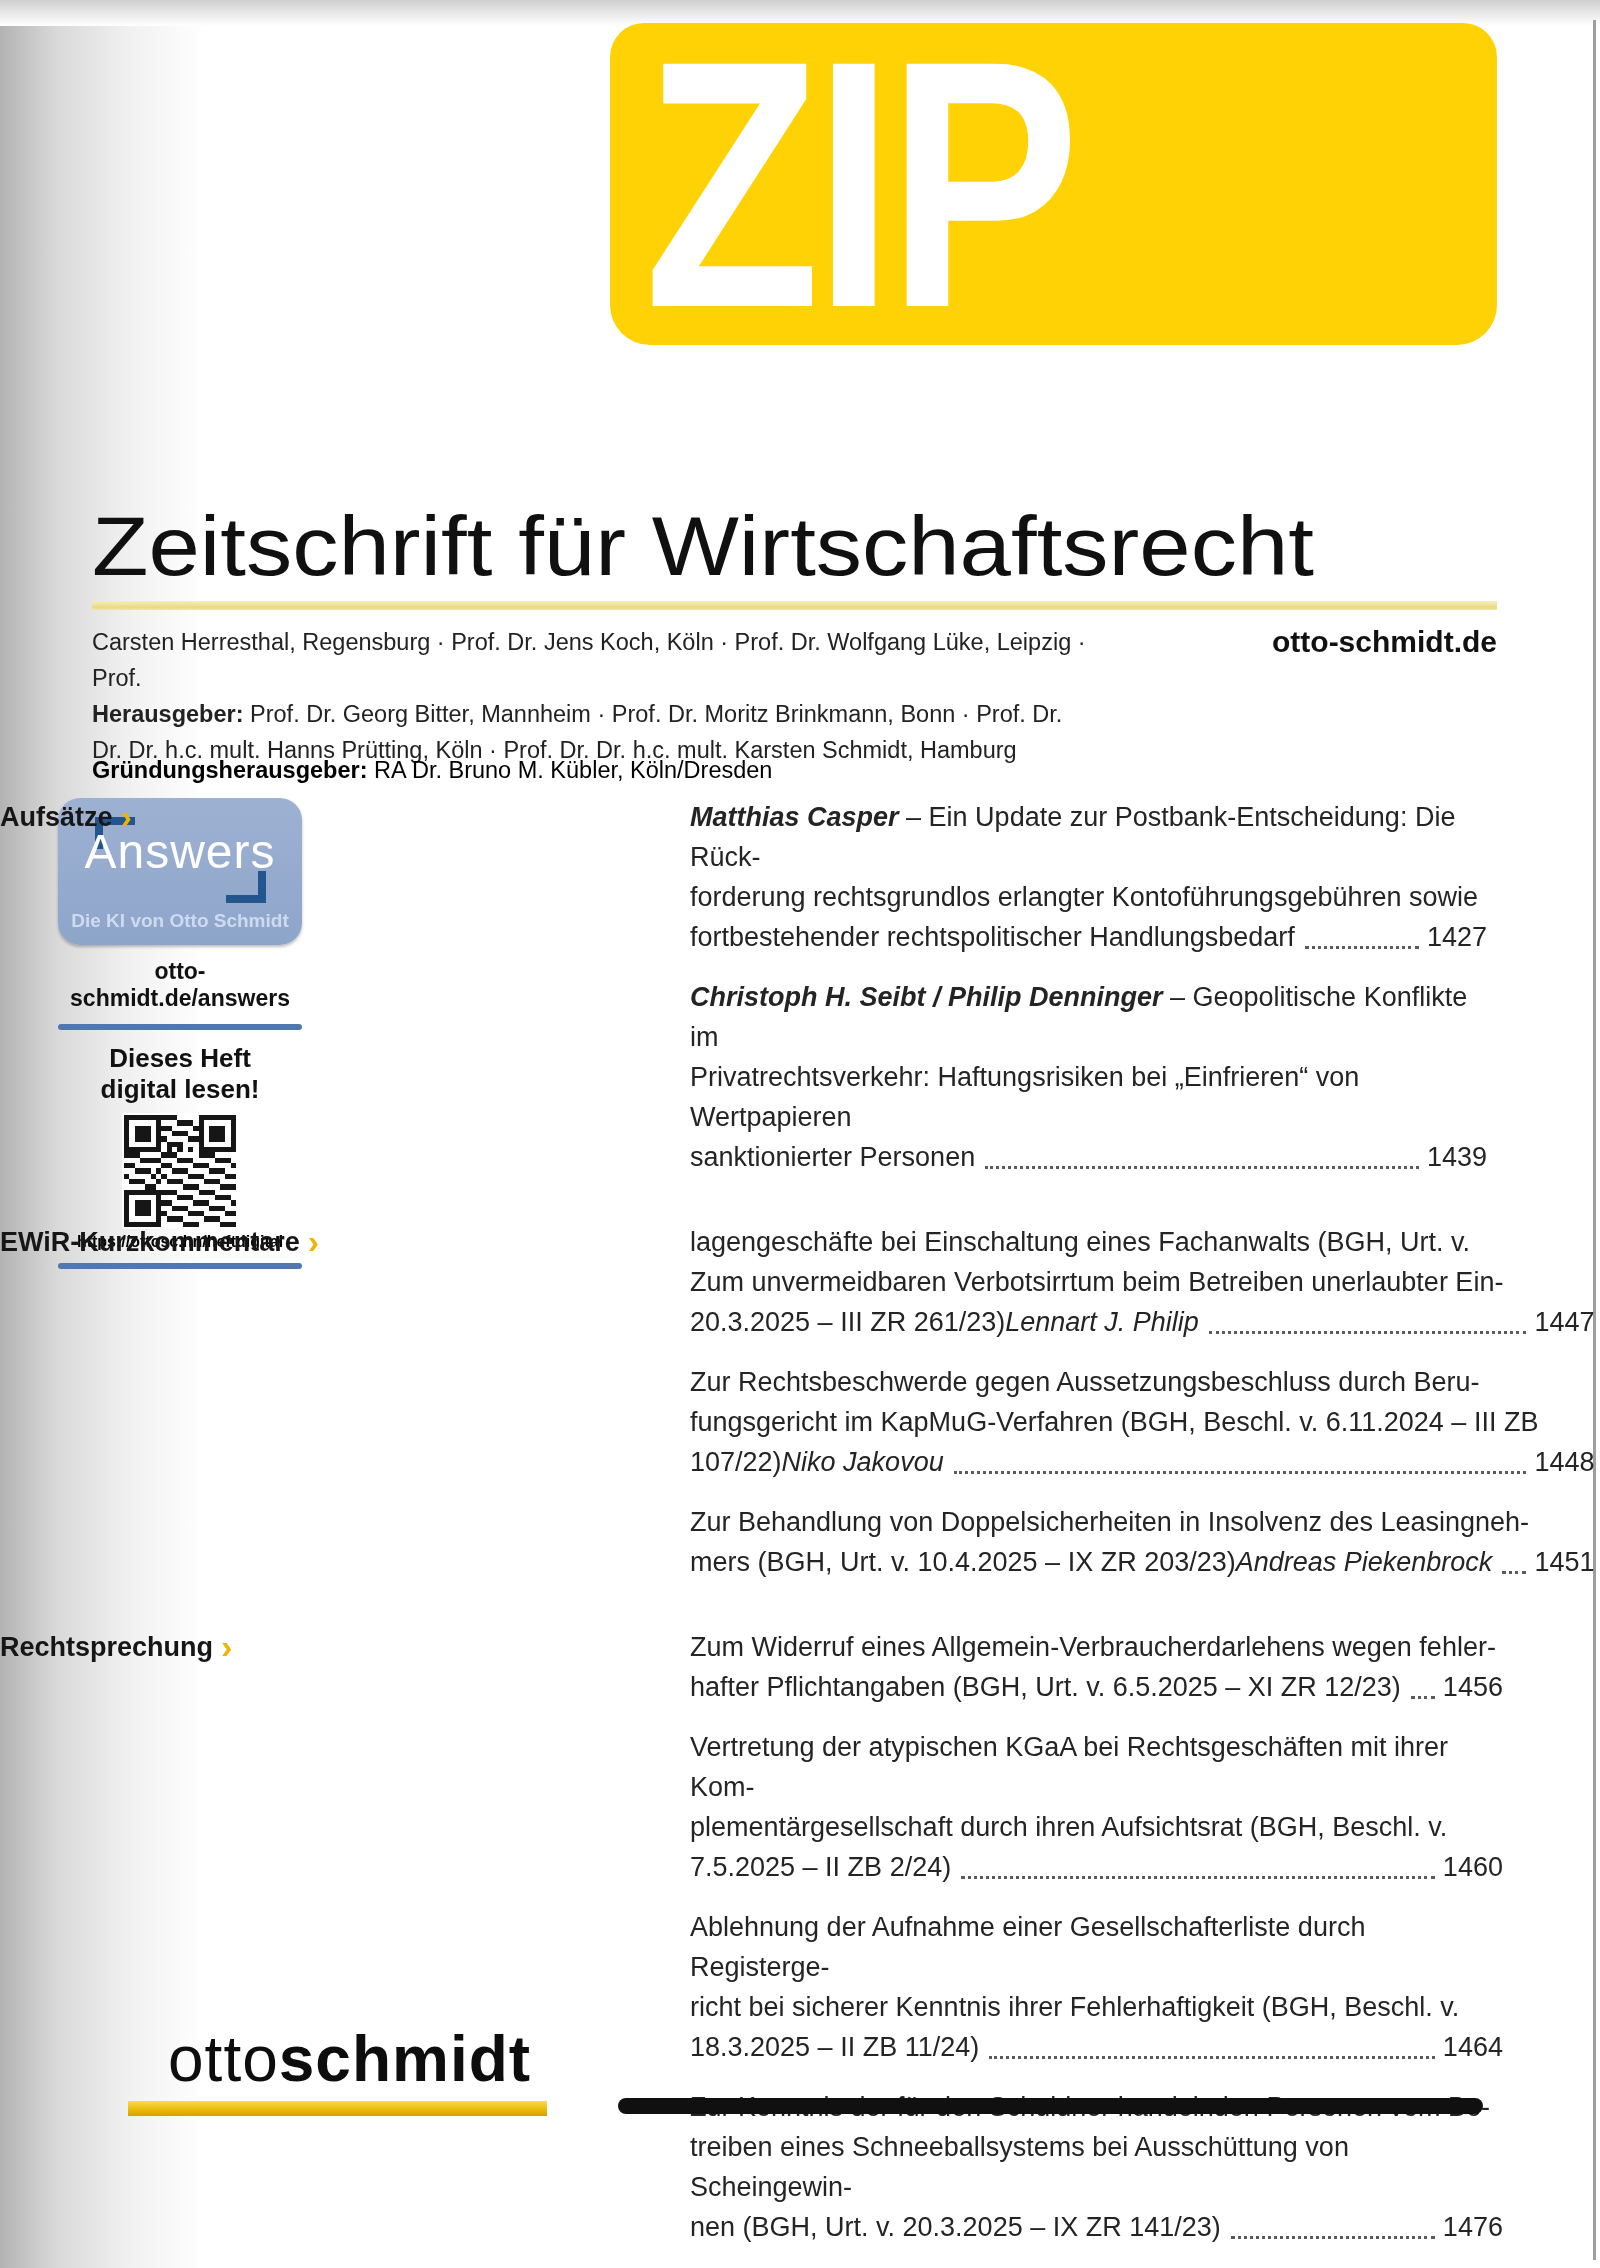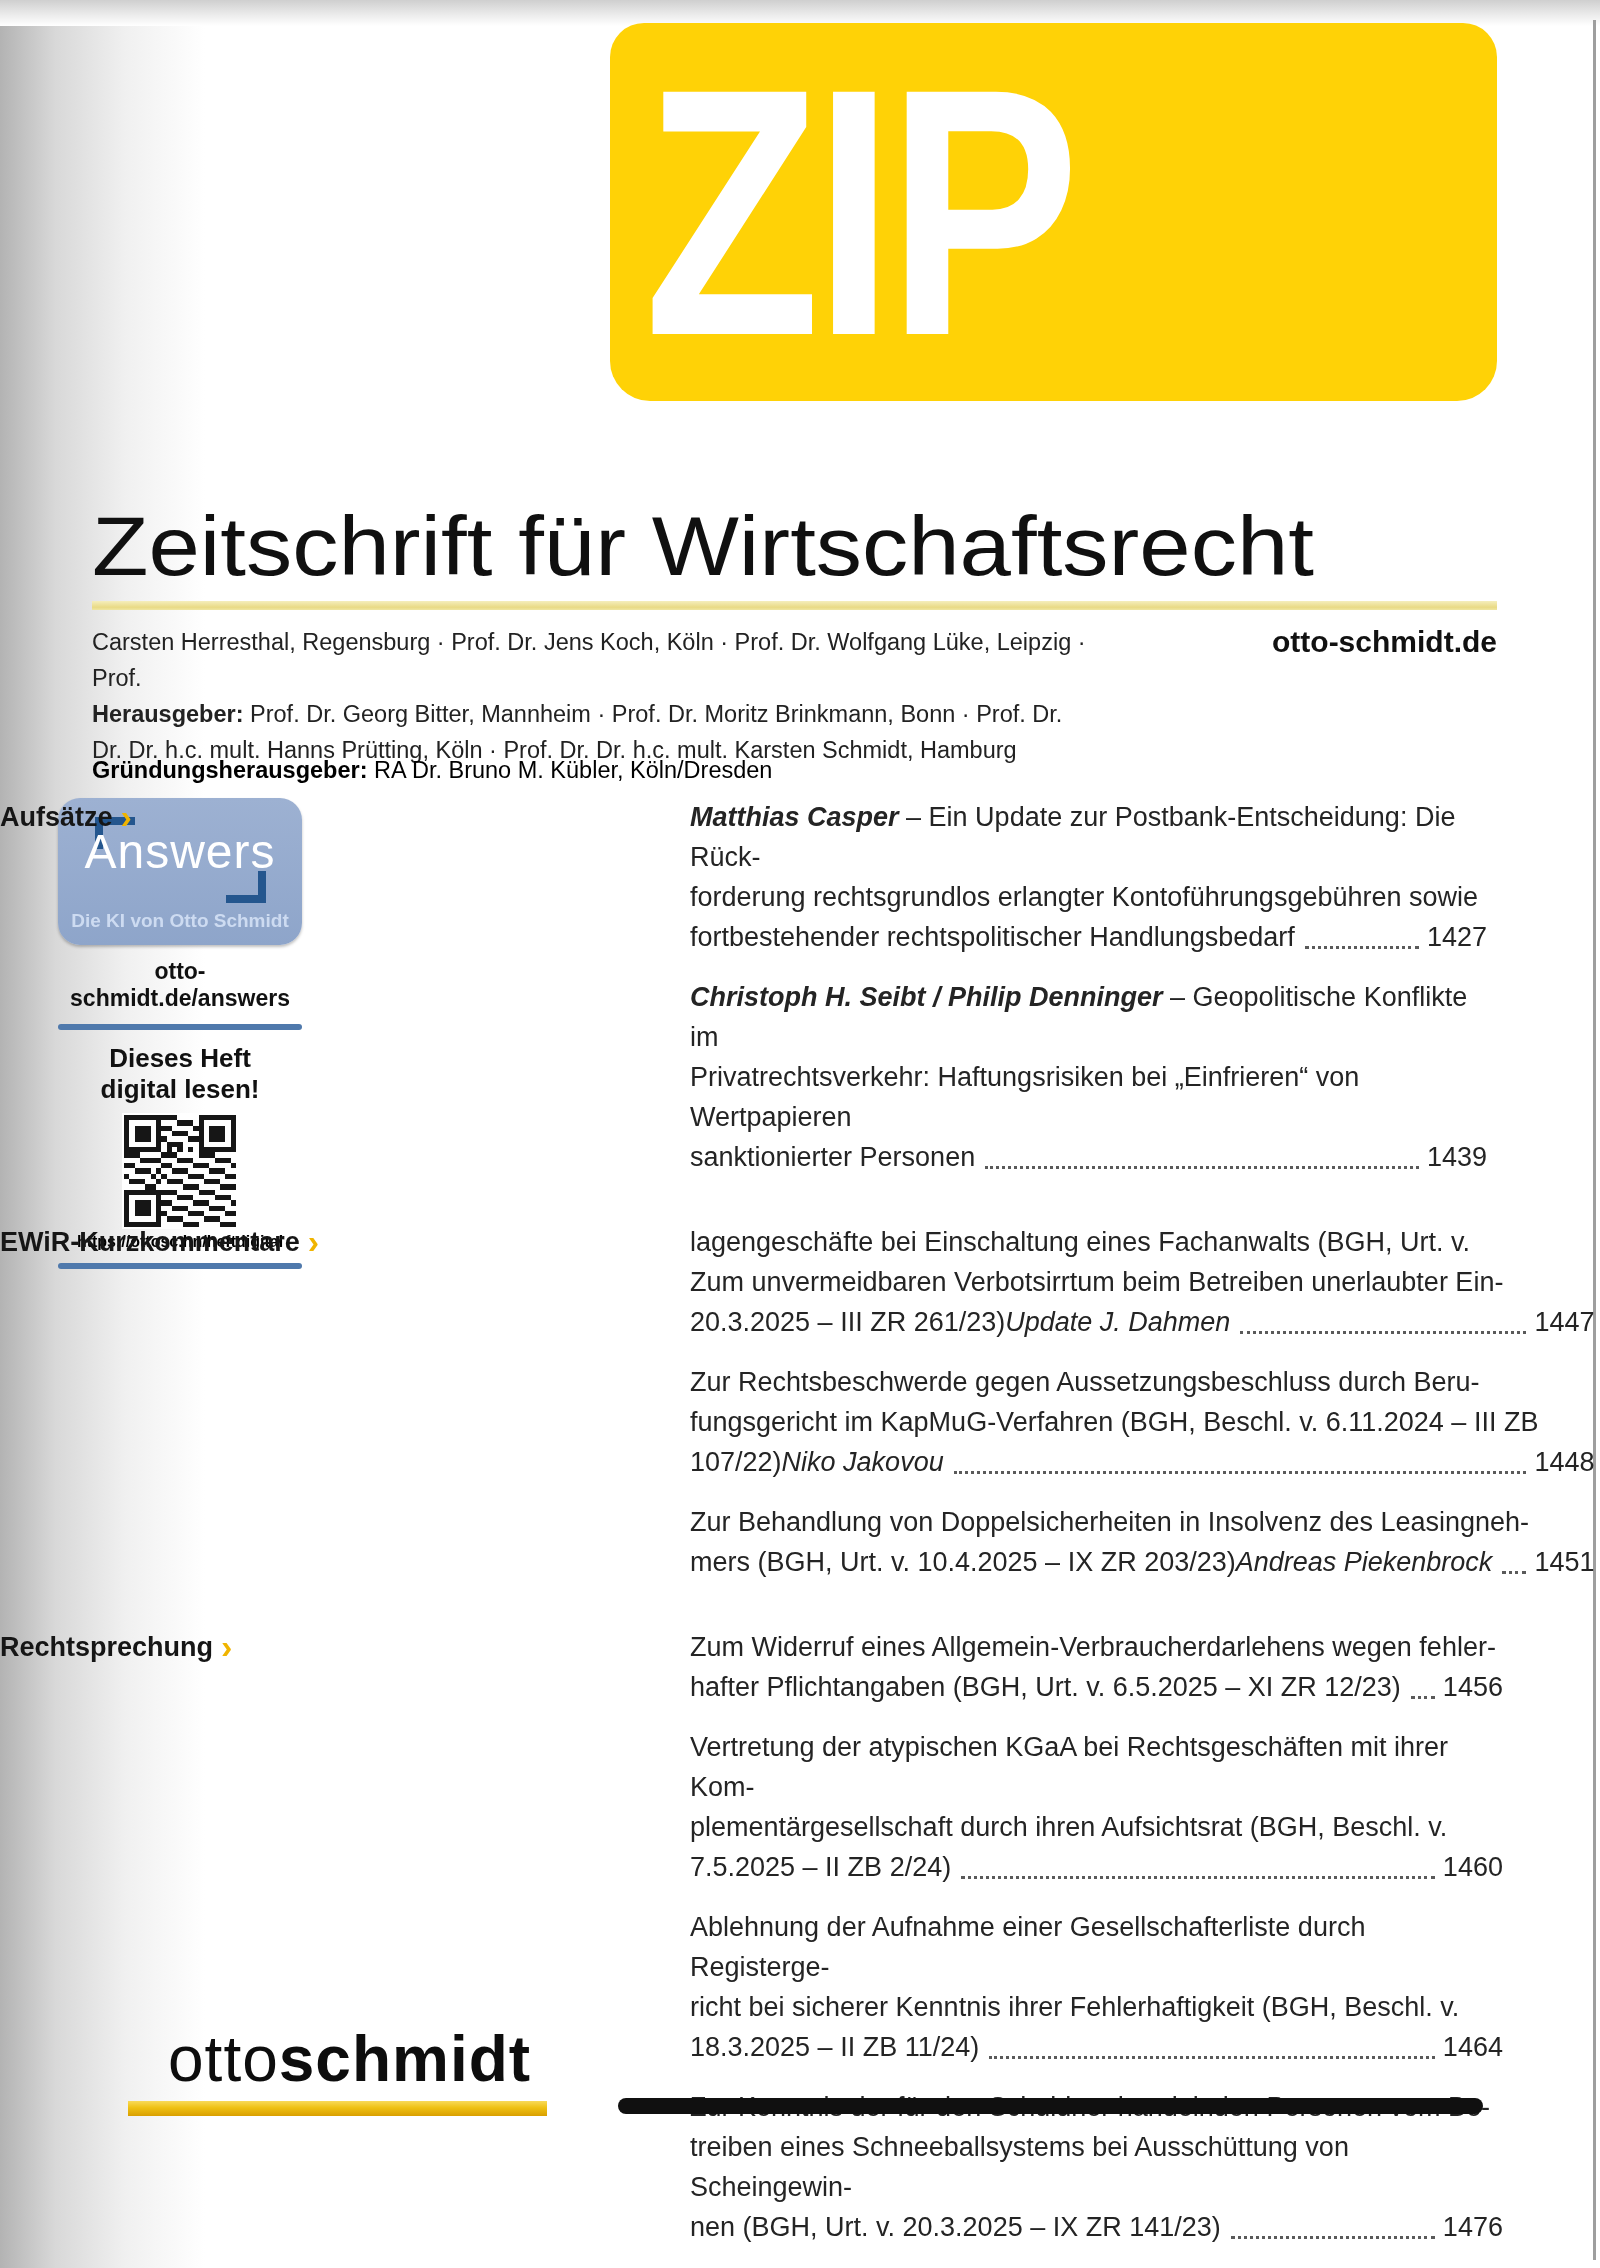--- a/index.html
+++ b/index.html
@@ -11,21 +11,21 @@
   
   .edge-left { position:absolute; left:0; top:0; width:210px; height:100%;
     background:linear-gradient(90deg,#b3b3b3 0,#d8d8d8 55px,#f0f0f0 125px,#ffffff 205px); z-index:0; }
   .edge-top { position:absolute; left:0; top:0; width:100%; height:26px;
     background:linear-gradient(180deg,#cfcfcf 0,#ededed 60%,#ffffff); z-index:0; }
   .edge-right { position:absolute; right:4px; top:20px; width:3px; height:2240px; background:#9e9e9e; z-index:0; }
 
   .layer { position:absolute; z-index:1; }
 
   
-  .zip-box { left:610px; top:23px; width:887px; height:378px; background:#FFD206;
+  .zip-box { left:610px; top:23px; width:887px; height:322px; background:#FFD206;
     border-radius:0 0 40px 40px; border-top-left-radius:34px; border-top-right-radius:34px;
     display:flex; align-items:center; padding-left:34px; overflow:hidden; }
   .zip-box span { font-size:352px; font-weight:700; color:#ffffff; line-height:0.86;
     letter-spacing:-8px; transform:scaleX(0.82); transform-origin:left center; }
 
   
   .title { left:92px; top:498px; font-size:84px; font-weight:400; color:#101010;
     letter-spacing:0; white-space:nowrap; transform:scaleX(1.10); transform-origin:left top; }
   .title-rule { left:92px; top:601px; width:1405px; height:9px;
     background:linear-gradient(180deg,#f5eebc 0,#e9da85 70%,#efe6a2 100%); }
@@ -594,21 +594,21 @@
         </div>
       </div>
       <div class="toc-section">
         <div class="toc-label"><span>EWiR-Kurzkommentare</span><span class="chev">›</span></div>
         <div class="toc-items">
           <div class="toc-item">
             <div class="toc-line"><span class="tx">lagengeschäfte bei Einschaltung eines Fachanwalts (BGH, Urt. v.</span></div>
             <div class="toc-line"><span class="tx">Zum unvermeidbaren Verbotsirrtum beim Betreiben unerlaubter Ein-</span></div>
             <div class="toc-line last">
               <span class="tx">20.3.2025 – III ZR 261/23) </span>
-              <span class="it">Update J. Dahmen</span>
+              <span class="it">Lennart J. Philip</span>
               <span class="leader"></span>
               <span class="page-num">1447</span>
             </div>
           </div>
           <div class="toc-item">
             <div class="toc-line"><span class="tx">Zur Rechtsbeschwerde gegen Aussetzungsbeschluss durch Beru-</span></div>
             <div class="toc-line"><span class="tx">fungsgericht im KapMuG-Verfahren (BGH, Beschl. v. 6.11.2024 – III ZB</span></div>
             <div class="toc-line last">
               <span class="tx">107/22) </span>
               <span class="it">Niko Jakovou</span>

